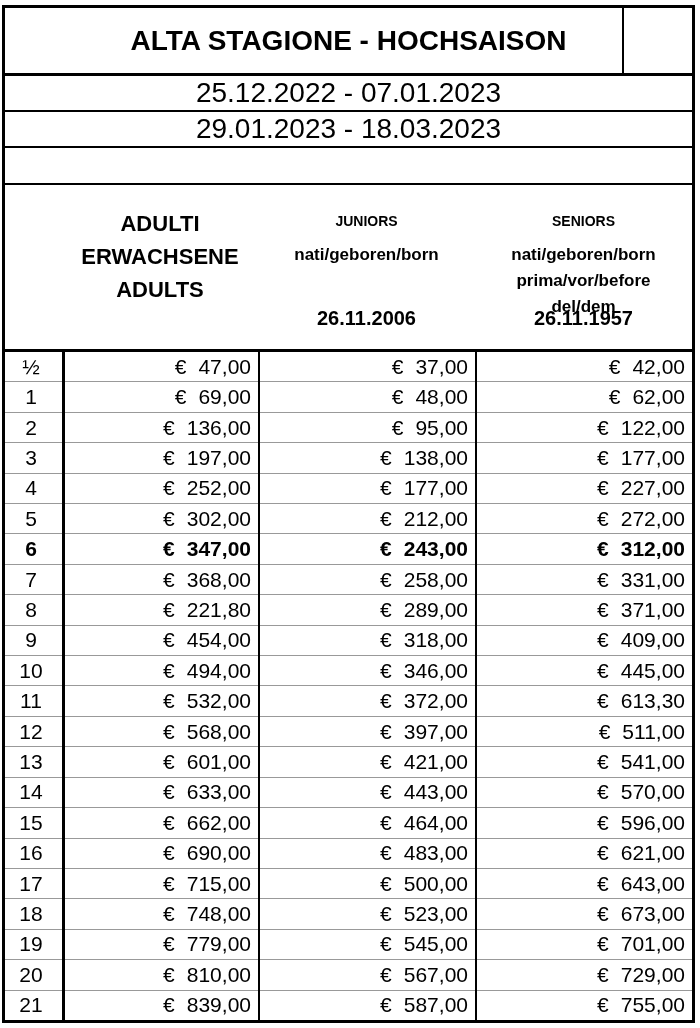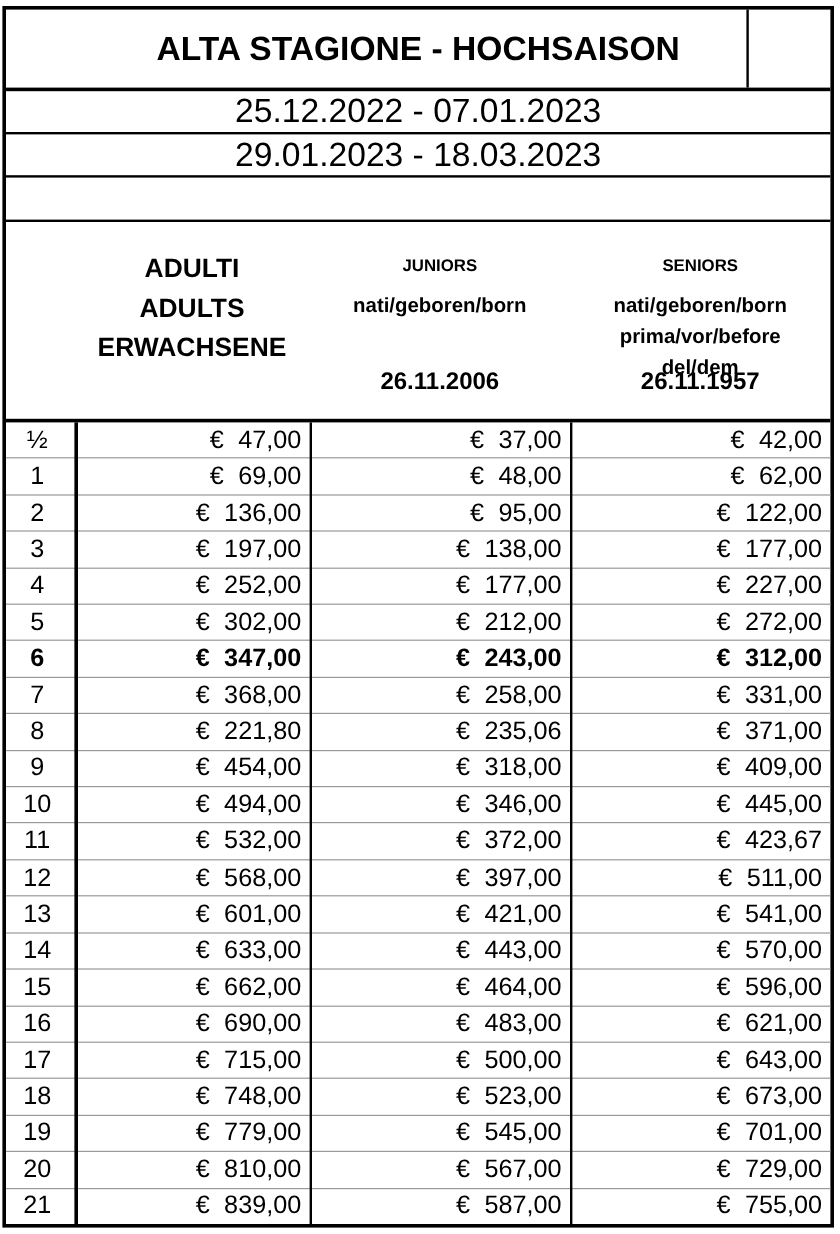--- a/index.html
+++ b/index.html
@@ -64,22 +64,22 @@
     </div>
 
     <div class="r-date">25.12.2022 - 07.01.2023</div>
     <div class="r-date">29.01.2023 - 18.03.2023</div>
     <div class="r-empty"></div>
 
     <div class="r-head">
       <div class="hdr-col hdr-a">
         <div class="h-big">
           <div>ADULTI</div>
+          <div>ERWACHSENE</div>
           <div>ADULTS</div>
-          <div>ERWACHSENE</div>
         </div>
       </div>
       <div class="hdr-col hdr-j">
         <div class="h-title">JUNIORS</div>
         <div class="h-small">
           <div>nati/geboren/born</div>
         </div>
         <div class="h-date">26.11.2006</div>
       </div>
       <div class="hdr-col hdr-s">
@@ -218,21 +218,21 @@
     </div>
   </div>
         <div class="trow">
     <div class="c-day">8</div>
     <div class="c-price c-a">
       <span class="cur">€</span>
             <span class="amt">221,80</span>
     </div>
     <div class="c-price c-j">
       <span class="cur">€</span>
-            <span class="amt">235,06</span>
+            <span class="amt">289,00</span>
     </div>
     <div class="c-price c-s">
       <span class="cur">€</span>
             <span class="amt">371,00</span>
     </div>
   </div>
         <div class="trow">
     <div class="c-day">9</div>
     <div class="c-price c-a">
       <span class="cur">€</span>
@@ -267,21 +267,21 @@
     <div class="c-price c-a">
       <span class="cur">€</span>
             <span class="amt">532,00</span>
     </div>
     <div class="c-price c-j">
       <span class="cur">€</span>
             <span class="amt">372,00</span>
     </div>
     <div class="c-price c-s">
       <span class="cur">€</span>
-            <span class="amt">423,67</span>
+            <span class="amt">613,30</span>
     </div>
   </div>
         <div class="trow">
     <div class="c-day">12</div>
     <div class="c-price c-a">
       <span class="cur">€</span>
             <span class="amt">568,00</span>
     </div>
     <div class="c-price c-j">
       <span class="cur">€</span>

